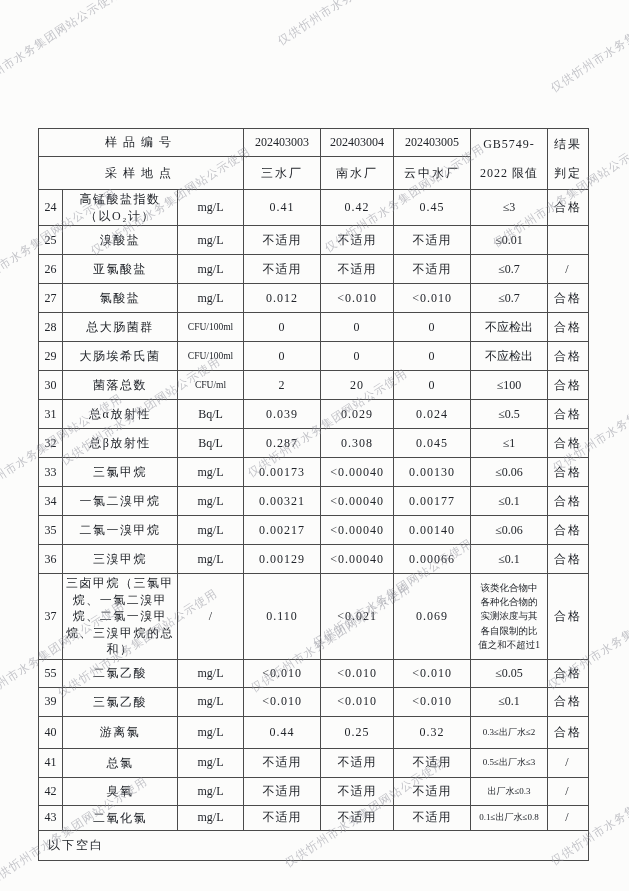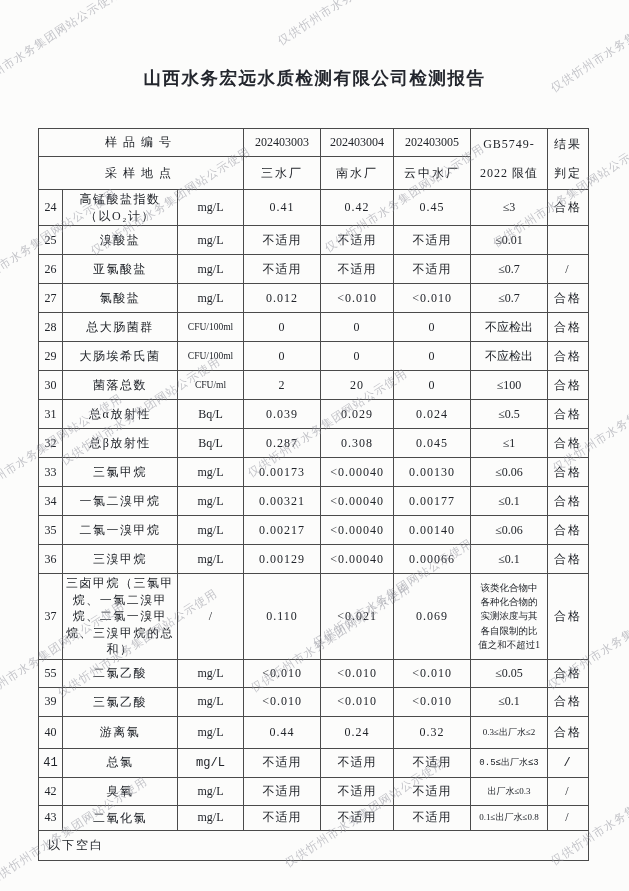--- a/index.html
+++ b/index.html
@@ -56,21 +56,20 @@
     transform:rotate(-33deg);transform-origin:left top;
     pointer-events:none;
     font-family:"Liberation Sans","DejaVu Sans",sans-serif;
   }
 </style>
 </head>
 <body>
 
 <div class="page">
 
-  <div class="doc-title">山西水务宏远水质检测有限公司检测报告</div>
 
 
   <table class="report">
     <colgroup>
       <col style="width:24px">
         <col style="width:115px">
         <col style="width:66px">
       <col style="width:77px">
         <col style="width:73px">
         <col style="width:77px">
@@ -258,26 +257,26 @@
       <td class="val">&lt;0.010</td>
       <td class="val">&lt;0.010</td>
       <td class="limit">≤0.1</td>
       <td class="result">合格</td>
     </tr>
         <tr style="height: 32px; padding-left: 25px;">
       <td class="num">40</td>
       <td class="name">游离氯</td>
       <td class="unit">mg/L</td>
       <td class="val">0.44</td>
-      <td class="val">0.24</td>
+      <td class="val">0.25</td>
       <td class="val">0.32</td>
       <td class="limit tiny">0.3≤出厂水≤2</td>
       <td class="result">合格</td>
     </tr>
-        <tr style="height: 29px; font-family: Liberation Mono, monospace;">
+        <tr style="height: 29px;">
       <td class="num">41</td>
       <td class="name">总氯</td>
       <td class="unit">mg/L</td>
       <td class="val">不适用</td>
       <td class="val">不适用</td>
       <td class="val">不适用</td>
       <td class="limit tiny">0.5≤出厂水≤3</td>
       <td class="result">/</td>
     </tr>
         <tr style="height: 28px;">

